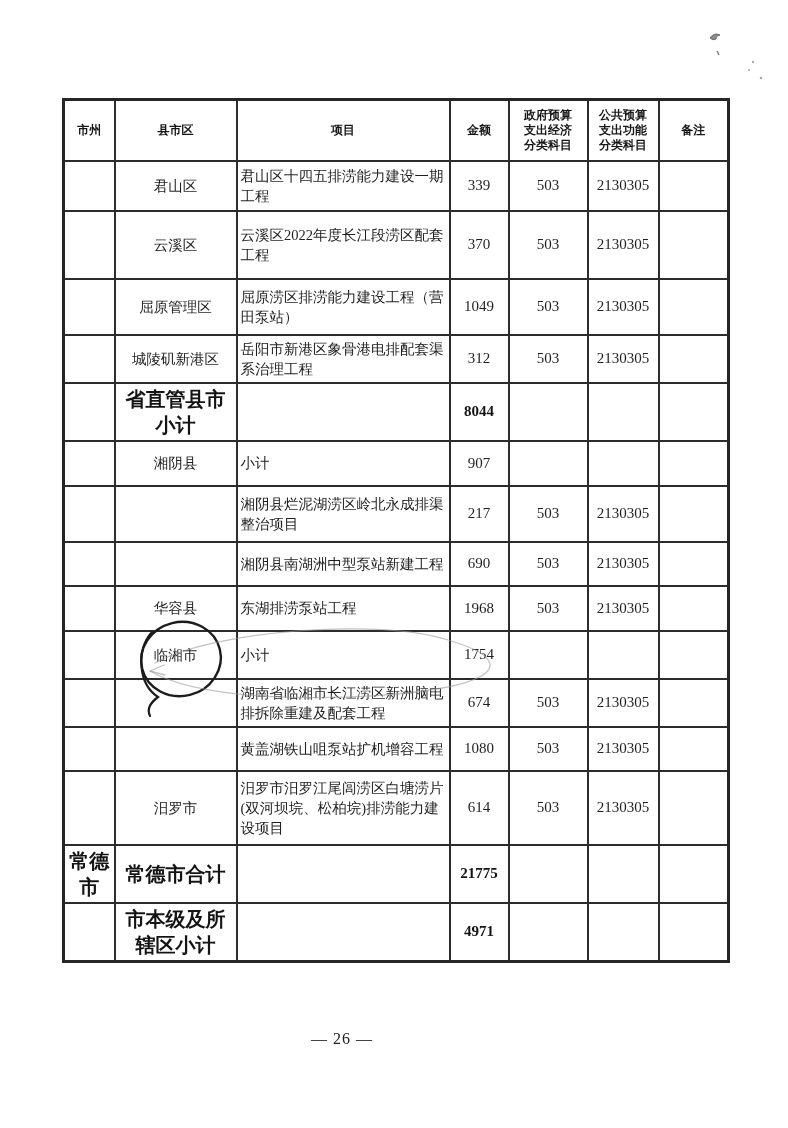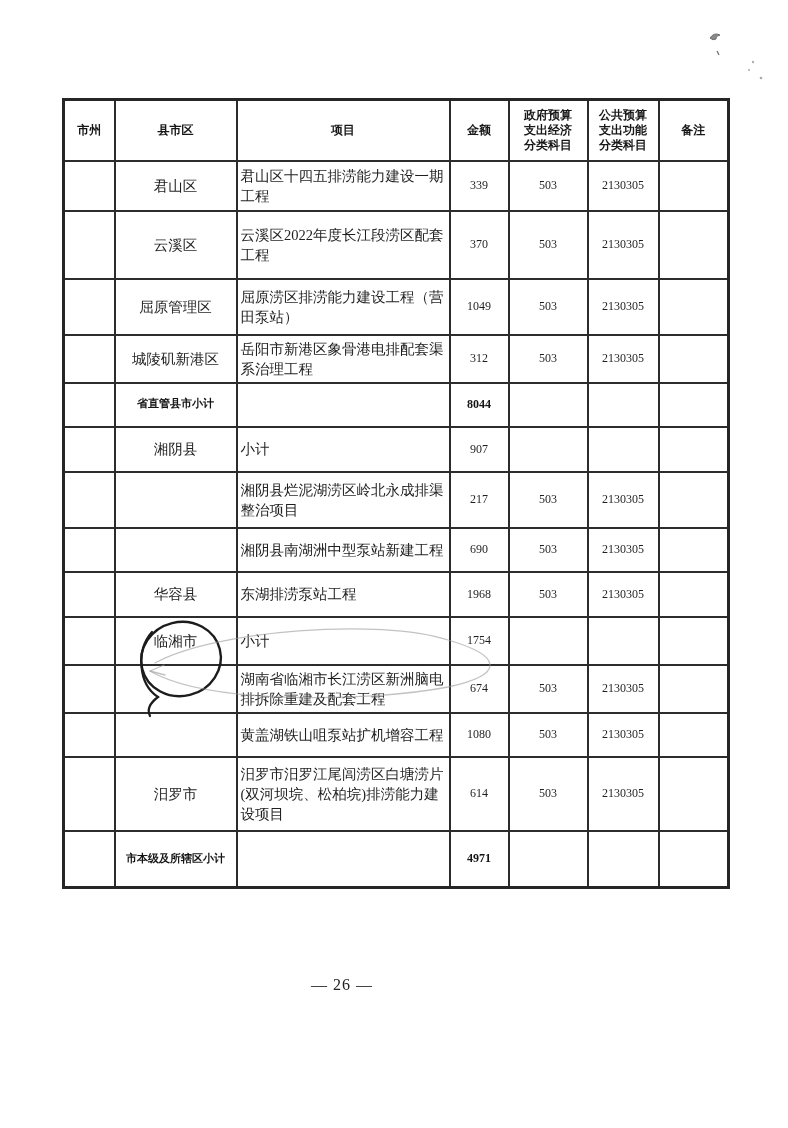--- a/index.html
+++ b/index.html
@@ -41,30 +41,30 @@
     font-size: 14.5px;
     line-height: 1.38;
     text-align: center;
     word-break: break-all;
   }
   td.col-project {
     text-align: left;
     padding-left: 5px;
     padding-right: 3px;
   }
-  td.col-amount, td.col-econ, td.col-func { font-size: 12px; }
+  td.col-amount, td.col-econ, td.col-func { font-size: 15px; }
   tr.summary td { font-weight: 700; color: #141414; }
   tr.summary td.col-city, tr.summary td.col-district {
-    font-family: Liberation Mono, monospace;
-    font-size: 11px;
+    font-family: Liberation Sans, sans-serif;
+    font-size: 20px;
     line-height: 1.3;
   }
   .page-number {
     position: absolute;
-    top: 976px;
+    top: 1030px;
     left: 0;
     width: 684px;
     text-align: center;
     font-size: 16px;
     letter-spacing: 1px;
     color: #222;
   }
   svg.overlay {
     position: absolute;
     left: 0; top: 0;
@@ -213,20 +213,29 @@
         </tr>
         <tr style="height: 74px;">
           <td class="col-city"></td>
           <td class="col-district">汨罗市</td>
           <td class="col-project">汨罗市汨罗江尾闾涝区白塘涝片(双河坝垸、松柏垸)排涝能力建设项目</td>
           <td class="col-amount">614</td>
           <td class="col-econ">503</td>
           <td class="col-func">2130305</td>
           <td class="col-remark"></td>
         </tr>
+        <tr class="summary" style="height: 44px;">
+          <td class="col-city">常德市</td>
+          <td class="col-district">常德市合计</td>
+          <td class="col-project"></td>
+          <td class="col-amount">21775</td>
+          <td class="col-econ"></td>
+          <td class="col-func"></td>
+          <td class="col-remark"></td>
+        </tr>
         <tr class="summary" style="height: 57px;">
           <td class="col-city"></td>
           <td class="col-district">市本级及所辖区小计</td>
           <td class="col-project"></td>
           <td class="col-amount">4971</td>
           <td class="col-econ"></td>
           <td class="col-func"></td>
           <td class="col-remark"></td>
         </tr>
       </tbody>

